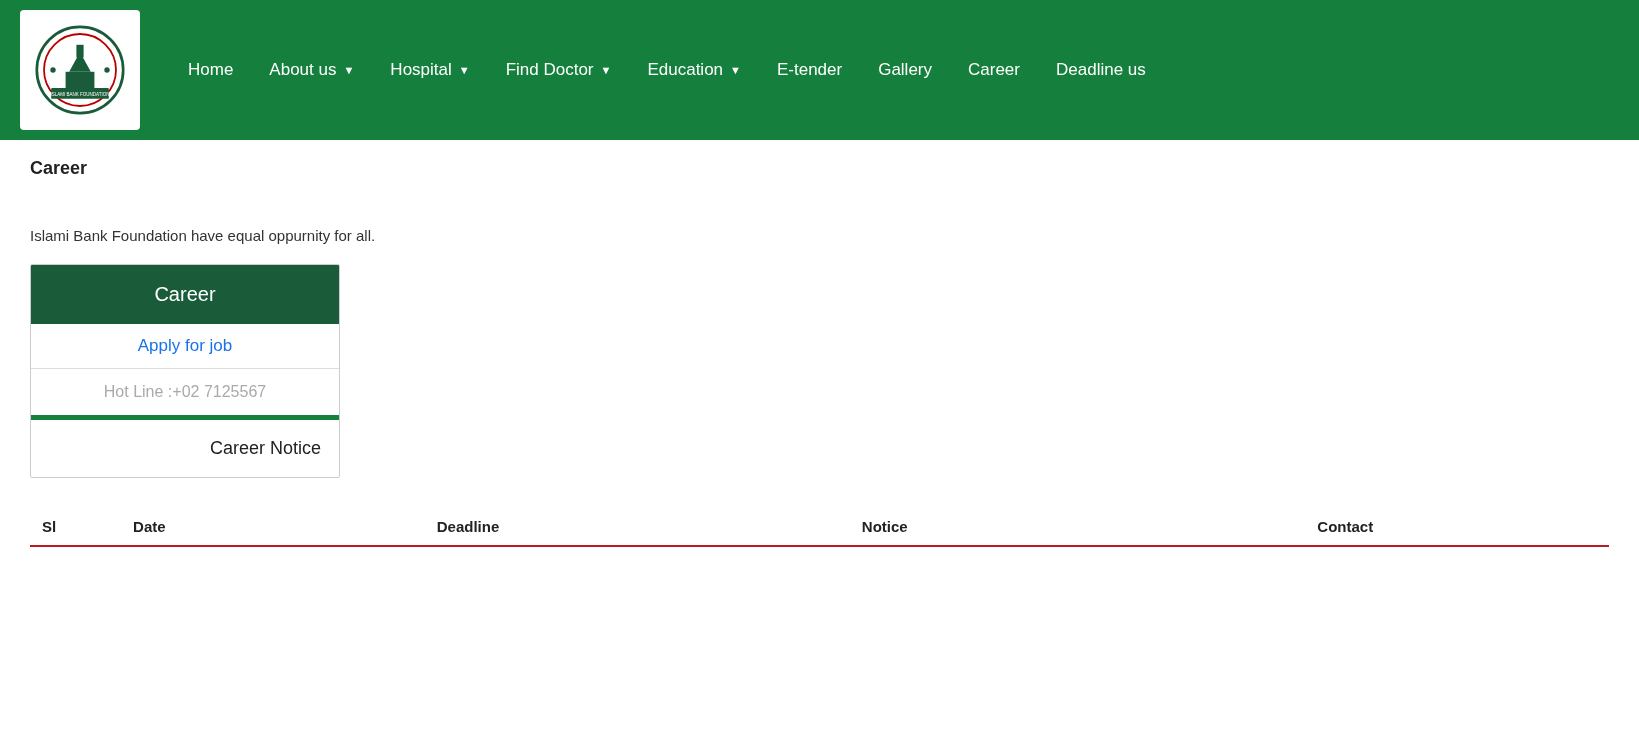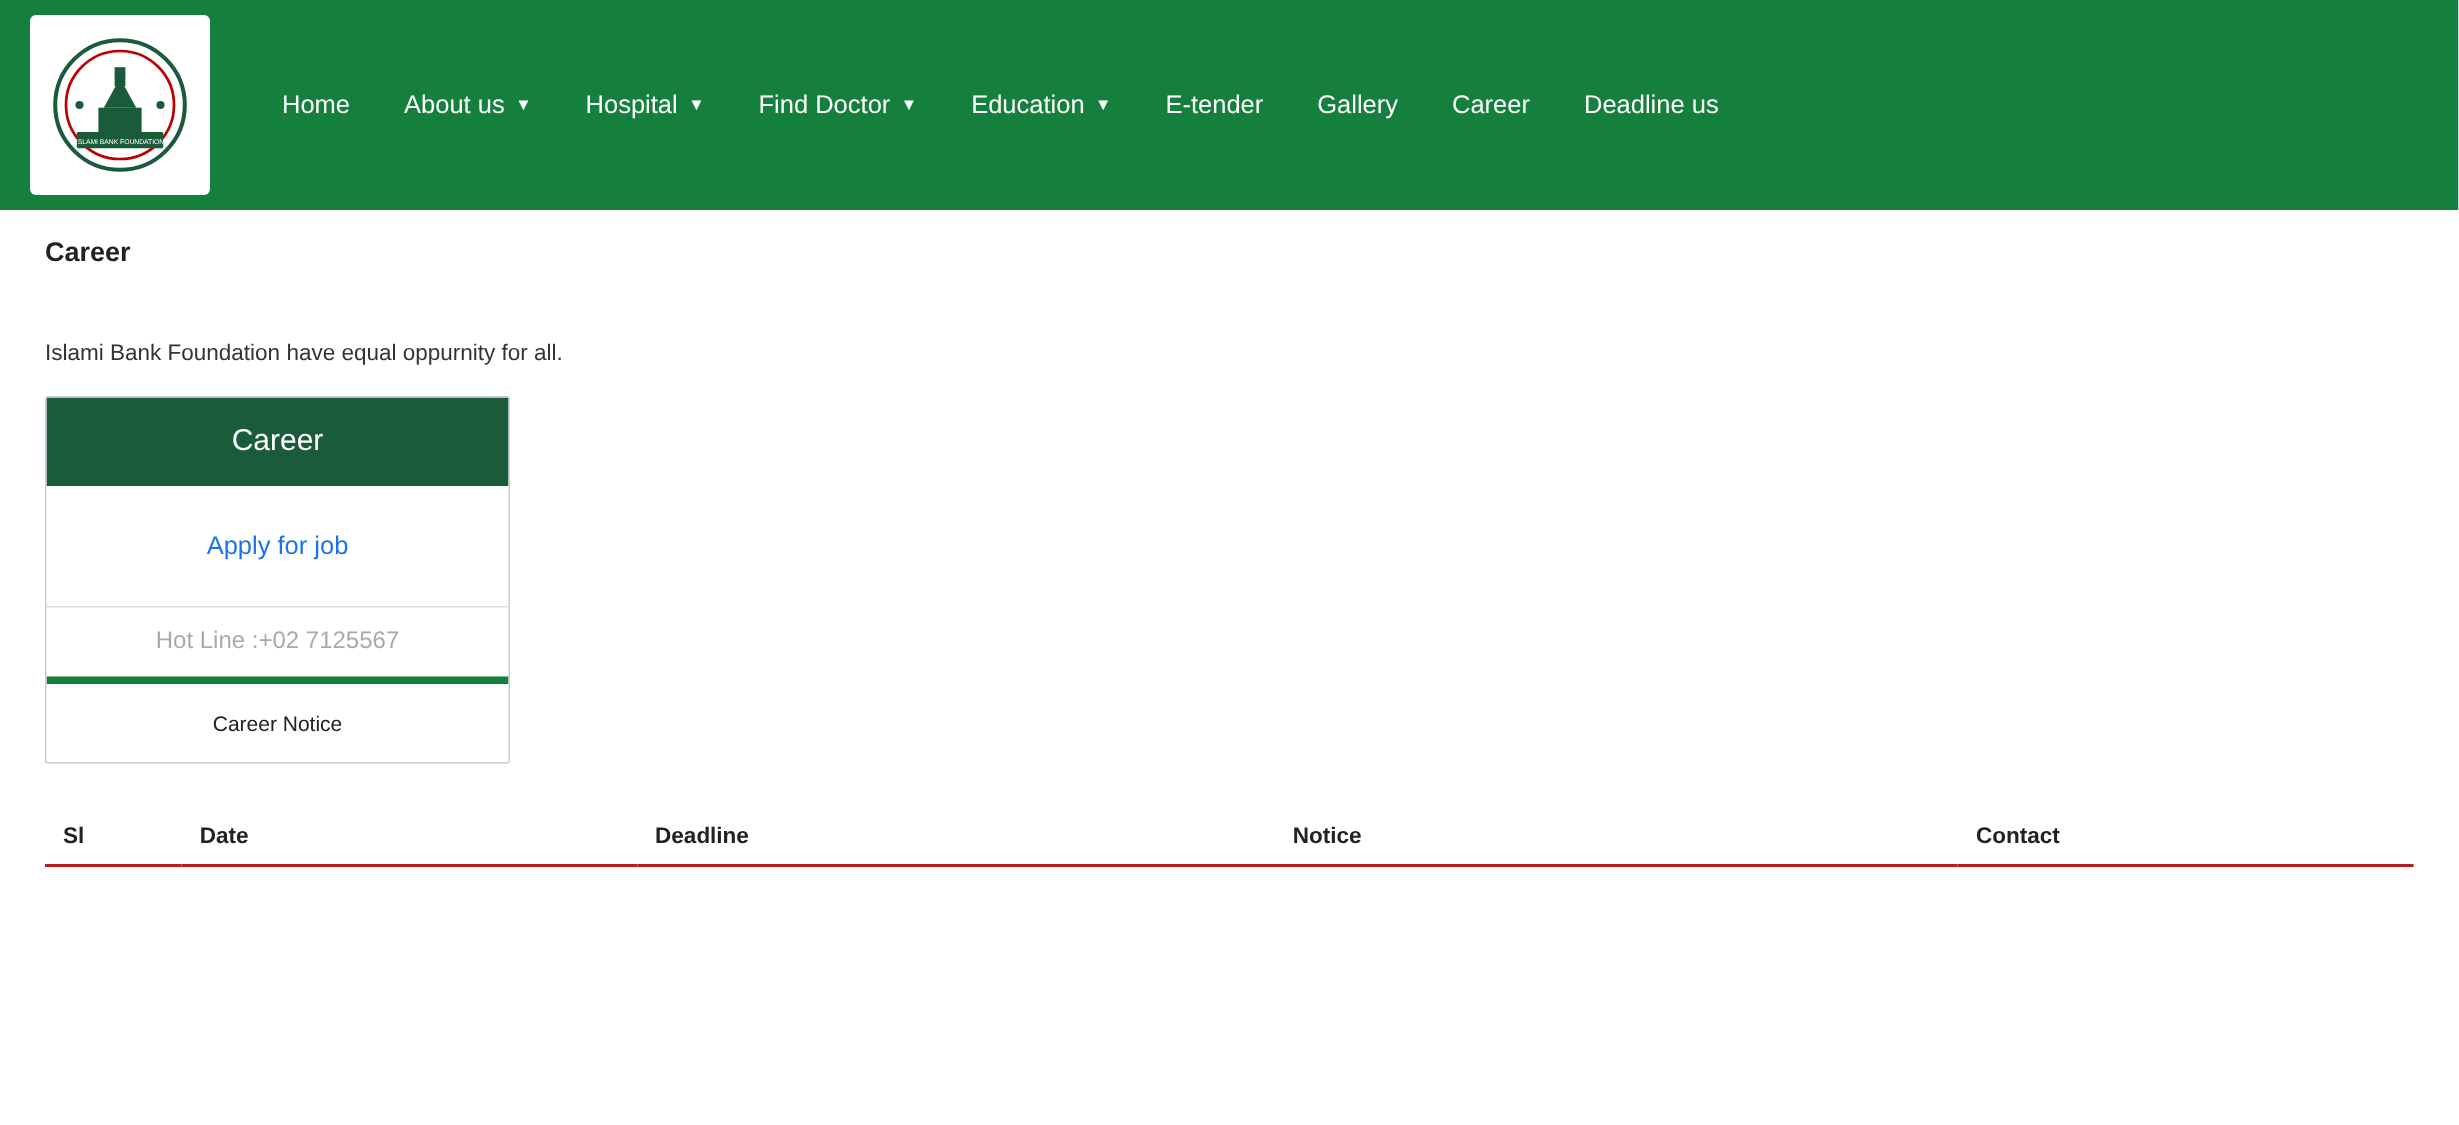--- a/index.html
+++ b/index.html
@@ -77,39 +77,39 @@
     .career-card-header {
       background: #1a5c3a;
       color: #fff;
       text-align: center;
       padding: 18px;
       font-size: 20px;
       font-weight: normal;
     }
     .career-card-link {
       display: block;
-      padding: 30px 18px;
+      padding: 12px 18px;
       color: #1a73e8;
       font-size: 17px;
       text-align: center;
       border-bottom: 1px solid #ddd;
       cursor: pointer;
       text-decoration: none;
     }
     .career-card-hotline {
       padding: 14px 18px;
       color: #aaa;
       font-size: 16px;
       text-align: center;
       border-bottom: 5px solid #15803d;
     }
     .career-card-notice {
       padding: 18px 18px;
-      font-size: 14px;
-      text-align: center;
+      font-size: 18px;
+      text-align: right;
       color: #222;
     }
 
     
     .job-table {
       width: 100%;
       border-collapse: collapse;
       font-size: 15px;
     }
     .job-table th {

